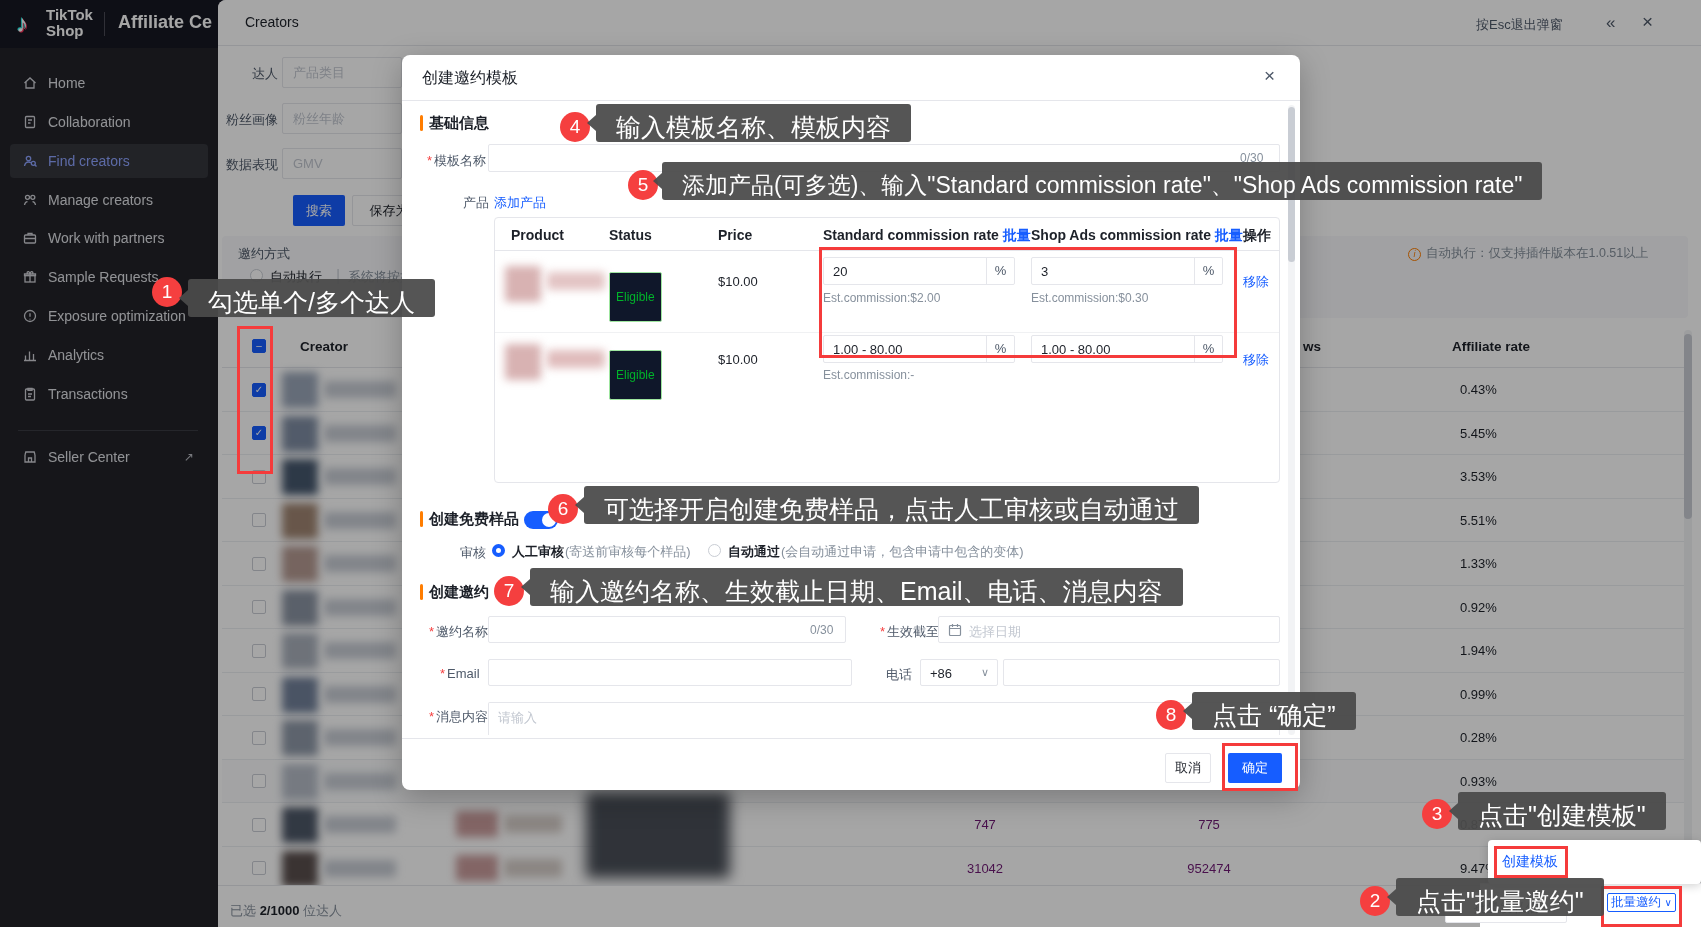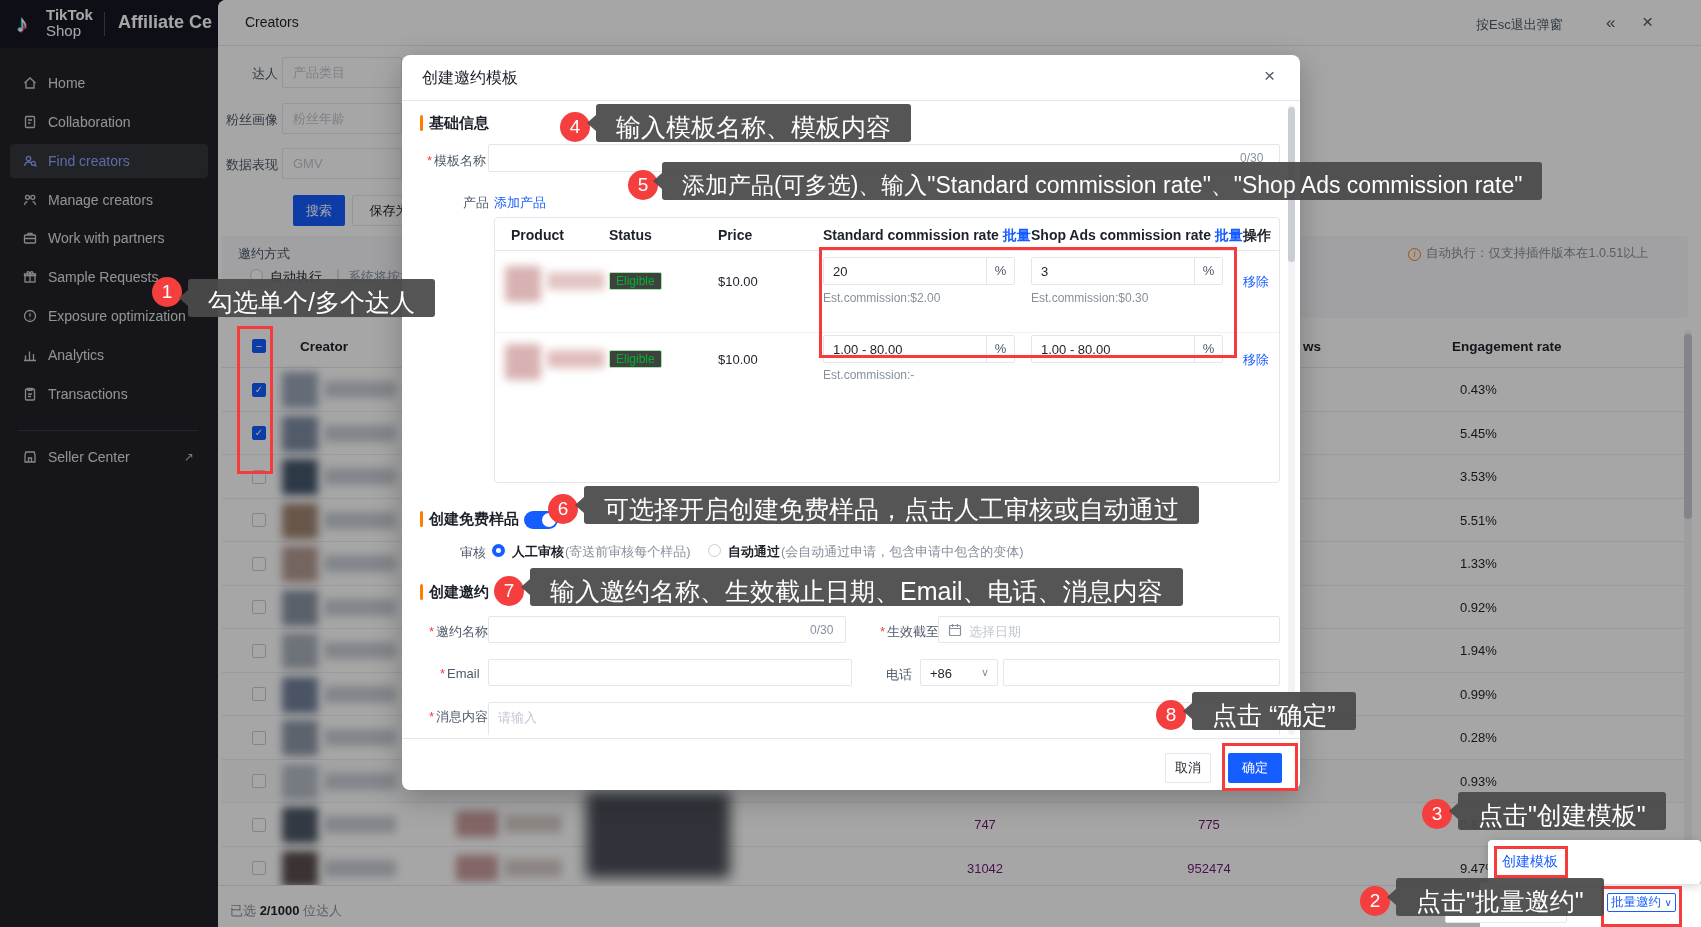--- a/index.html
+++ b/index.html
@@ -4,21 +4,21 @@
 <style>
   html,body{margin:0;padding:0;background:#333;}
   *{box-sizing:border-box;font-family:"Liberation Sans","DejaVu Sans",sans-serif;}
   #stage{position:relative;width:1701px;height:927px;overflow:hidden;background:#fff;}
   .abs{position:absolute;}
   
   #topbar{left:0;top:0;width:1701px;height:48px;background:#161823;}
   .logo-note{left:16px;top:10px;font-size:24px;color:#fff;font-weight:bold;
     text-shadow:-1px -1px 0 #25f4ee,1px 1px 0 #fe2c55;}
   .logo-t1{left:46px;top:7px;font-size:15px;font-weight:bold;color:#fff;line-height:16px;}
-  .logo-t2{left:46px;top:23px;font-size:15px;font-weight:normal;color:#fff;line-height:16px;}
+  .logo-t2{left:46px;top:23px;font-size:15px;font-weight:bold;color:#fff;line-height:16px;}
   .logo-div{left:104px;top:12px;width:1px;height:24px;background:#4a4b55;}
   .app-title{left:118px;top:12px;font-size:18px;font-weight:600;color:#fff;white-space:nowrap;}
   
   #sidebar{left:0;top:48px;width:218px;height:879px;background:#222329;}
   .side-item{position:absolute;left:10px;width:198px;height:34px;border-radius:4px;color:#dfe0e5;
     display:flex;align-items:center;font-size:14px;cursor:pointer;}
   .side-item .ic{width:16px;height:16px;margin:0 10px 0 12px;flex:none;}
   .side-item.active{background:#35363d;color:#8ea4ff;}
   .side-div{position:absolute;left:18px;width:180px;height:1px;background:#3a3b42;}
   .ext{margin-left:auto;margin-right:14px;font-size:12px;color:#b9bac2;}
@@ -60,22 +60,22 @@
   .secbar{position:absolute;width:3px;height:16px;background:#ff7d00;border-radius:2px;}
   .sectitle{position:absolute;font-size:15px;font-weight:bold;color:#1d2129;}
   .req{color:#f53f3f;margin-right:2px;}
   .mlabel{position:absolute;font-size:13px;color:#4e5969;white-space:nowrap;}
   .minput{position:absolute;border:1px solid #e5e6eb;border-radius:2px;background:#fff;font-size:13px;color:#1d2129;}
   .ph{color:#c2c7d0;}
   .cnt{position:absolute;font-size:12px;color:#86909c;}
   .blue{color:#165dff;}
   .ptable{position:absolute;left:92px;top:162px;width:786px;height:266px;border:1px solid #e5e6eb;border-radius:4px;}
   .pth{position:absolute;top:9px;font-size:14px;font-weight:bold;color:#1d2129;white-space:nowrap;}
-  .badge{position:absolute;font-size:12px;color:#00b42a;background:#404040;border:1px solid #9fe6a0;
-    border-radius:2px;padding:1px 6px;}
+  .badge{position:absolute;font-size:12px;color:#00b42a;background:#0f172a;border:1px solid #9fe6a0;
+    border-radius:2px;padding:17px 6px;}
   .rate-in{position:absolute;height:28px;border:1px solid #e5e6eb;border-radius:2px;background:#fff;}
   .rate-val{position:absolute;left:9px;top:6px;font-size:13px;color:#1d2129;}
   .rate-pct{position:absolute;right:0;top:0;width:28px;height:26px;border-left:1px solid #e5e6eb;
     text-align:center;line-height:26px;font-size:13px;color:#4e5969;background:#fff;border-radius:0 2px 2px 0;}
   .est{position:absolute;font-size:12px;color:#86909c;white-space:nowrap;}
   .toggle{position:absolute;width:34px;height:18px;border-radius:9px;background:#165dff;}
   .toggle .knob{position:absolute;right:2px;top:2px;width:14px;height:14px;border-radius:50%;background:#fff;}
   .btn-cancel{position:absolute;width:46px;height:30px;background:#fff;border:1px solid #e5e6eb;border-radius:2px;
     font-size:13px;color:#1d2129;}
   .btn-ok{position:absolute;width:54px;height:30px;background:#165dff;border:none;border-radius:2px;
@@ -205,21 +205,21 @@
       <span class="abs" style="left:48px;top:32px;font-size:13px;color:#1d2129">自动执行</span>
       <span class="abs" style="left:114px;top:31px;color:#c9cdd4">|</span>
       <span class="abs" style="left:126px;top:32px;font-size:13px;color:#86909c">系统将按如下</span>
       <span class="abs" style="left:1186px;top:9px;font-size:12.5px;color:#86909c"><span class="notice-i">i</span><span>自动执行：仅支持插件版本在1.0.51以上</span></span>
     </div>
 
     <div class="abs" style="left:4px;top:325px;width:1466px;height:43px;border-bottom:1px solid #e5e6eb">
       <span class="cb" style="left:30px;top:14px;background:#165dff;border-color:#165dff;line-height:11px">–</span>
       <span class="th abs" style="left:78px;top:14px">Creator</span>
       <span class="th abs" style="left:1081px;top:14px">ws</span>
-      <span class="th abs" style="left:1230px;top:14px">Engagement rate</span>
+      <span class="th abs" style="left:1230px;top:14px">Affiliate rate</span>
     </div>
 
     <div id="bg-rows" class="abs" style="left:4px;top:368px;width:1466px;height:525px">
         <div style="position: absolute; left: 0px; top: 0px; width: 1466px; height: 43.5px; border-bottom: 1px solid rgb(236, 238, 241);">
           <span class="cb on" style="left:30px;top:14.75px">✓</span>
           <div class="blurbox" style="left:60px;top:4px;width:36px;height:36px;background:#9aa6b8"></div>
           <div class="blurbox" style="left:102px;top:13px;width:72px;height:17px;background:#c7ccd4"></div>
           <span class="engv" style="top:14px">0.43%</span>
         </div>
         <div style="position: absolute; left: 0px; top: 43.5px; width: 1466px; height: 43.5px; border-bottom: 1px solid rgb(236, 238, 241);">

